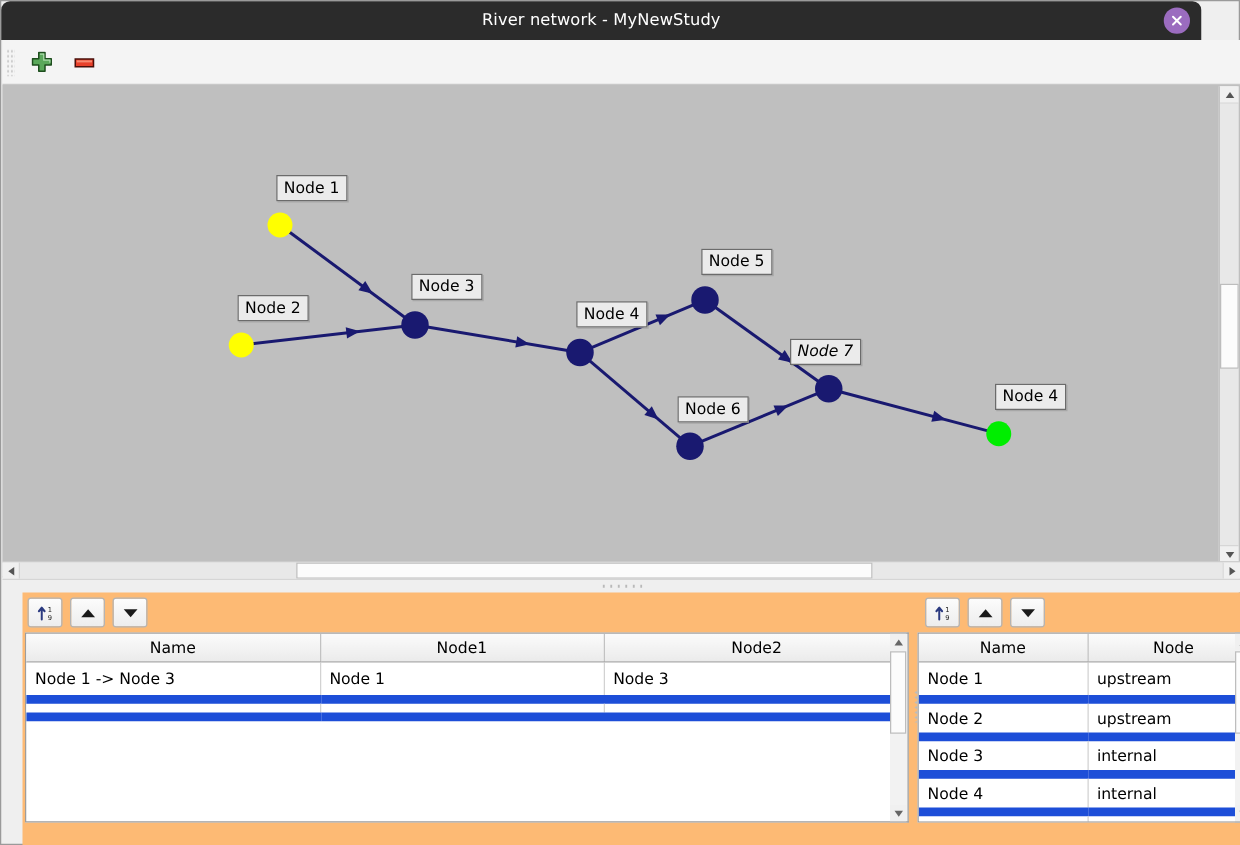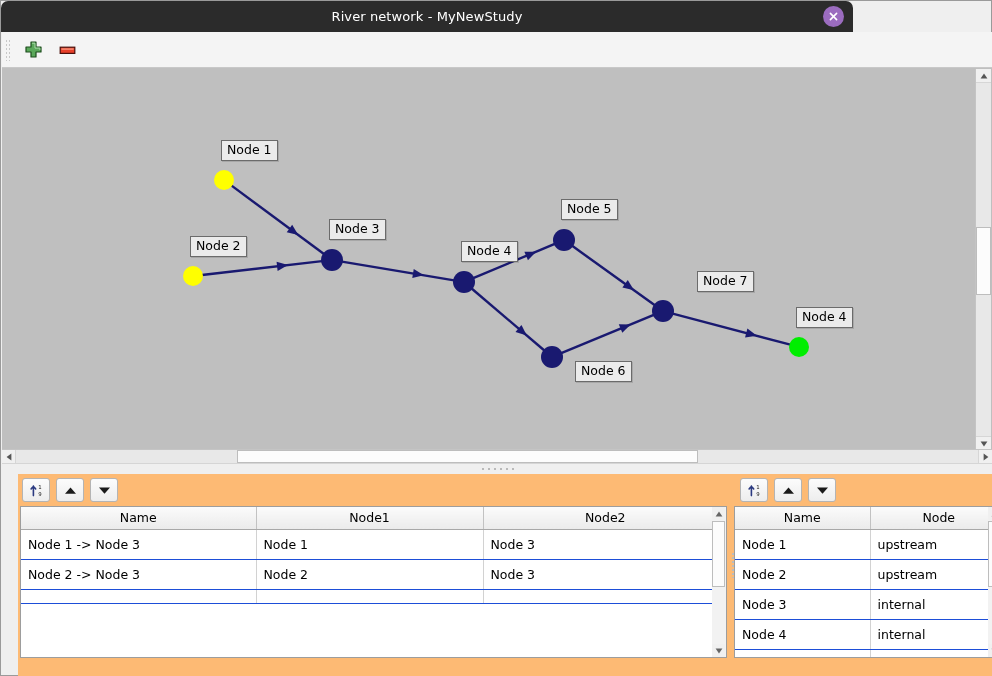--- a/index.html
+++ b/index.html
@@ -13,21 +13,21 @@
   #app {
     position: relative;
     width: 992px; height: 676px;
     background: #efefef;
     border: 1px solid #9a9a9a;
   }
 
   
   #titlebar {
     position: absolute; left: 0; top: 0;
-    width: 852px; height: 31px;
+    width: 960px; height: 31px;
     background: #2b2b2b;
     border-radius: 7px 7px 0 0;
     display: flex; align-items: center; justify-content: center;
   }
   #title-text {
     color: #ffffff;
     font-size: 13px;
     letter-spacing: .1px;
     font-family: "DejaVu Sans", "Liberation Sans", sans-serif;
   }
@@ -172,21 +172,21 @@
     font-weight: normal;
     color: #000;
     height: 22px;
     text-align: center;
     padding: 0 4px;
     cursor: pointer;
     user-select: none;
   }
   table.grid td {
     border-right: 1px solid #d2d2d2;
-    border-bottom: 1px solid #1d4ed8;
+    border-bottom: 7px solid #1d4ed8;
     height: 30px;
     padding: 0 0 0 7px;
     color: #000;
     background: #fff;
     white-space: nowrap;
     overflow: hidden;
     text-overflow: ellipsis;
     cursor: default;
   }
   table.grid tr.filler td { height: 14px; }
@@ -269,22 +269,22 @@
         <circle cx="550" cy="289" r="11" fill="#191970"></circle>
         <circle cx="661" cy="243" r="11" fill="#191970"></circle>
         <circle cx="797" cy="279" r="10" fill="#00ee00"></circle>
       </svg>
     <div id="graph-labels">
         <div class="node-label" style="left: 219px; top: 72px;">Node 1</div>
         <div class="node-label" style="left: 188px; top: 168px;">Node 2</div>
         <div class="node-label" style="left: 327px; top: 151px;">Node 3</div>
         <div class="node-label" style="left: 459px; top: 173px;">Node 4</div>
         <div class="node-label" style="left: 559px; top: 131px;">Node 5</div>
-        <div class="node-label" style="left: 573px; top: 249px; margin-top: 44px;">Node 6</div>
-        <div class="node-label" style="left: 695px; top: 203px;">Node 7</div>
+        <div class="node-label" style="left: 540px; top: 249px;">Node 6</div>
+        <div class="node-label" style="left: 630px; top: 203px; font-style: italic;">Node 7</div>
         <div class="node-label" style="left: 794px; top: 239px;">Node 4</div>
       </div>
   </div>
 
   <div id="g-vscroll">
     <div class="sb-arrow" style="left:0;top:0;width:15px;height:14px;border-bottom:1px solid #d6d6d6;">
       <svg width="8" height="6" viewBox="0 0 8 6">
           <path d="M4 0.6 L7.4 5.4 H0.6 Z" fill="#555"></path>
         </svg>
     </div>
@@ -352,25 +352,20 @@
                 <th>Node1</th>
                 <th style="border-right: none;">Node2</th>
               </tr>
             </thead>
           <tbody id="reaches-body">
               <tr>
                 <td>Node 1 -&gt; Node 3</td>
                 <td>Node 1</td>
                 <td style="border-right: none;">Node 3</td>
               </tr>
-              <tr>
-                <td>Node 2 -&gt; Node 3</td>
-                <td>Node 2</td>
-                <td style="border-right: none;">Node 3</td>
-              </tr>
               <tr class="filler">
                 <td></td>
                 <td></td>
                 <td style="border-right: none;"></td>
               </tr>
             </tbody>
         </table>
       </div>
 
       <div class="tbl-vscroll" id="tsb-left">

